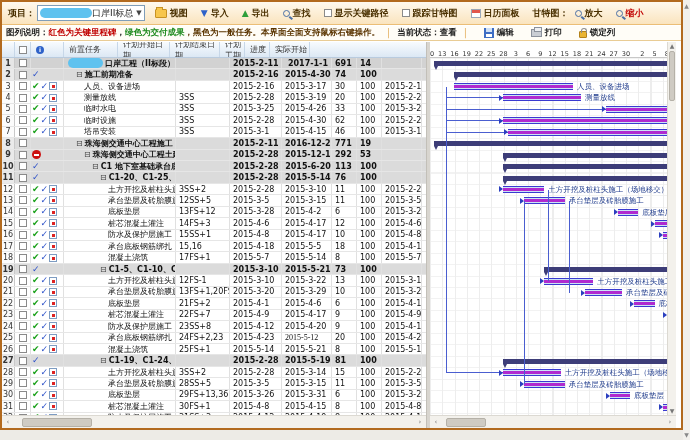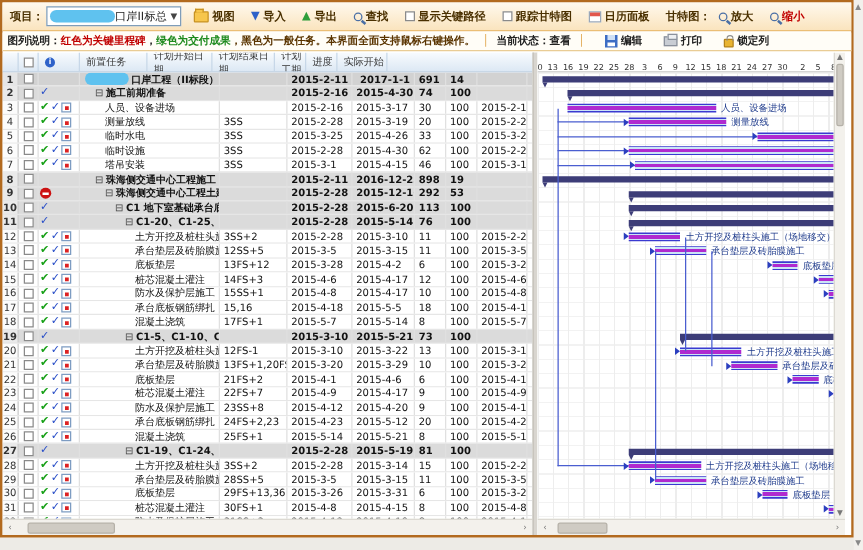--- a/index.html
+++ b/index.html
@@ -453,21 +453,21 @@
           <div class="tcell" style="width: 54px;">
             <span></span>
           </div>
           <div class="tcell" style="width: 52px;">
             <span>2015-2-11</span>
           </div>
           <div class="tcell" style="width: 50px;">
             <span>2016-12-23</span>
           </div>
           <div class="tcell" style="width: 25px;">
-            <span>898</span>
+            <span>771</span>
           </div>
           <div class="tcell" style="width: 25px;">
             <span>19</span>
           </div>
           <div class="tcell" style="width: 40px;">
             <span></span>
           </div>
         </div>
         <div class="trow sum">
           <div class="tcell c-num" style="width: 13px;">
@@ -1023,21 +1023,21 @@
           </div>
           <div class="tcell" style="width: 112px; padding-left: 44px;">
             <span>承台底板钢筋绑扎</span>
           </div>
           <div class="tcell" style="width: 54px;">
             <span>24FS+2,23</span>
           </div>
           <div class="tcell" style="width: 52px;">
             <span>2015-4-23</span>
           </div>
-          <div class="tcell" style="width: 50px;">
+          <div class="tcell" style="width: 50px; font-family: Liberation Serif, serif;">
             <span>2015-5-12</span>
           </div>
           <div class="tcell" style="width: 25px;">
             <span>20</span>
           </div>
           <div class="tcell" style="width: 25px;">
             <span>100</span>
           </div>
           <div class="tcell" style="width: 40px;">
             <span>2015-4-23</span>

